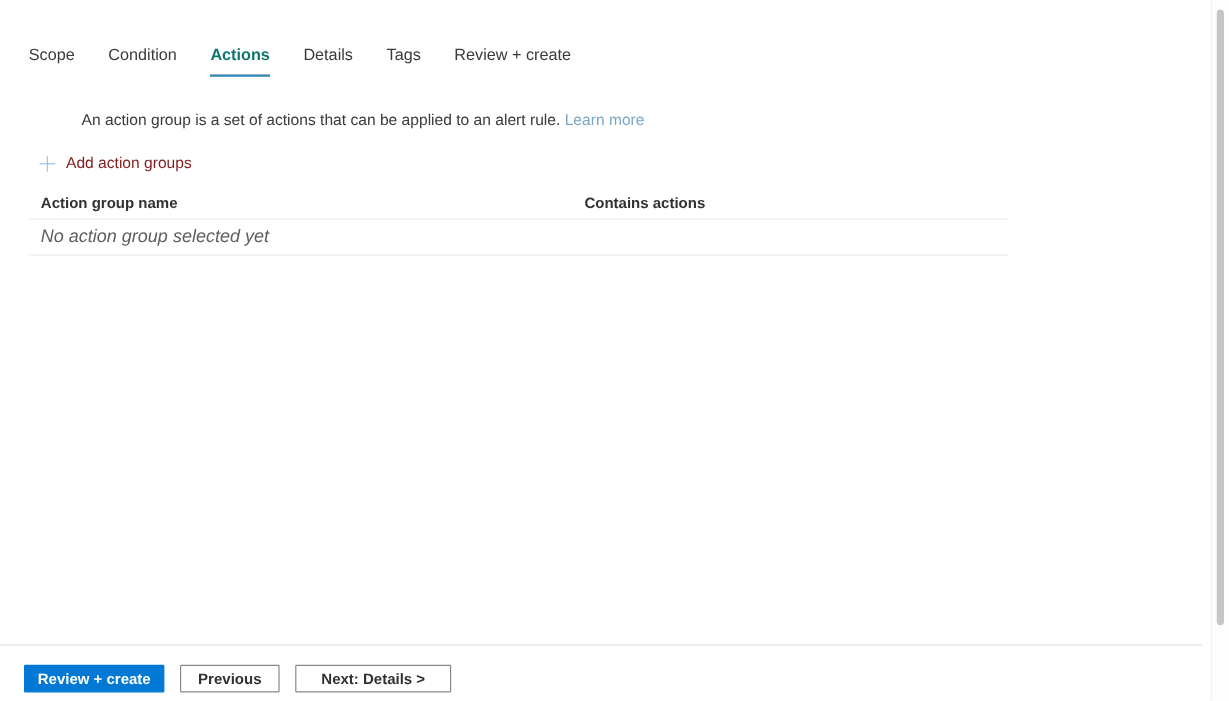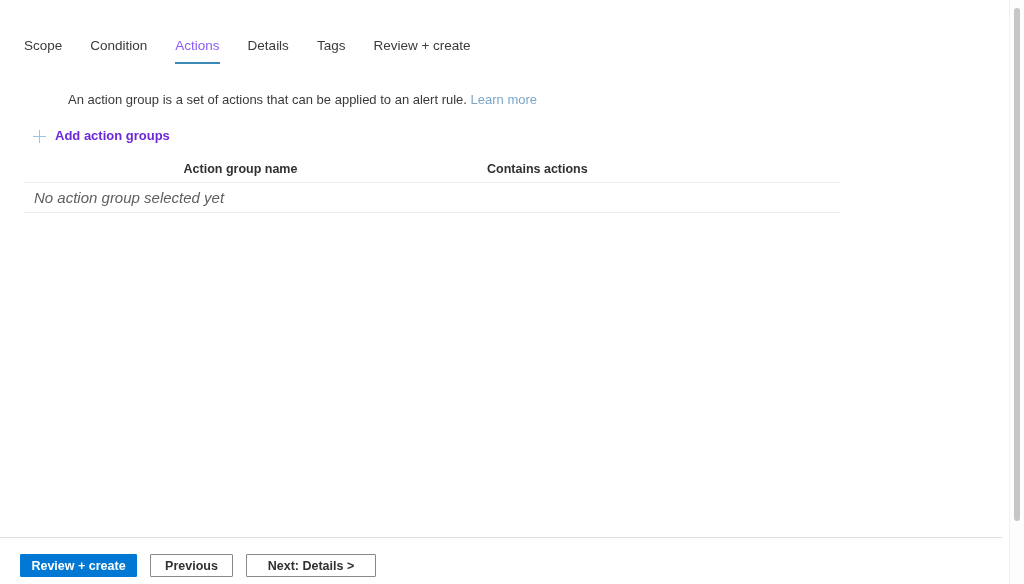--- a/index.html
+++ b/index.html
@@ -40,22 +40,22 @@
     padding: 0 14px 9px 14px;
     font-size: 13.5px;
     line-height: 18px;
     color: #3b3a39;
     white-space: nowrap;
     cursor: pointer;
     margin-top: 9px;
   }
   .tab:first-child { padding-left: 0; }
   .tab.active {
-    color: #8b5cf6;
-    font-weight: 400;
+    color: #0f766e;
+    font-weight: 700;
   }
   .tab.active::after {
     content: "";
     position: absolute;
     left: 14px;
     right: 14px;
     bottom: 0;
     height: 2px;
     background: #3a89b8;
   }
@@ -83,24 +83,23 @@
     display: flex;
     align-items: center;
     gap: 19px;
   }
   .cmd {
     display: flex;
     align-items: center;
     gap: 9px;
     font-size: 13px;
     line-height: 18px;
-    color: #6d28d9;
+    color: #7f1d1d;
     cursor: pointer;
     white-space: nowrap;
-    font-weight: bold;
   }
   .plus-icon {
     position: relative;
     display: inline-block;
     width: 13px;
     height: 13px;
     flex: 0 0 auto;
   }
   .plus-icon::before,
   .plus-icon::after {
@@ -126,21 +125,21 @@
     display: flex;
     align-items: center;
     height: 26px;
     border-bottom: 1px solid #edebe9;
   }
   .grid-head .col {
     font-size: 12.5px;
     font-weight: 700;
     color: #323130;
   }
-  .col-name { width: 423px; padding-left: 10px; box-sizing: border-box; text-align: center; }
+  .col-name { width: 423px; padding-left: 10px; box-sizing: border-box; }
   .col-contains { flex: 1; margin-left: 40px; }
   .grid-row {
     display: flex;
     align-items: center;
     height: 29px;
     border-bottom: 1px solid #edebe9;
   }
   .grid-row .cell {
     font-size: 15px;
     font-style: italic;

